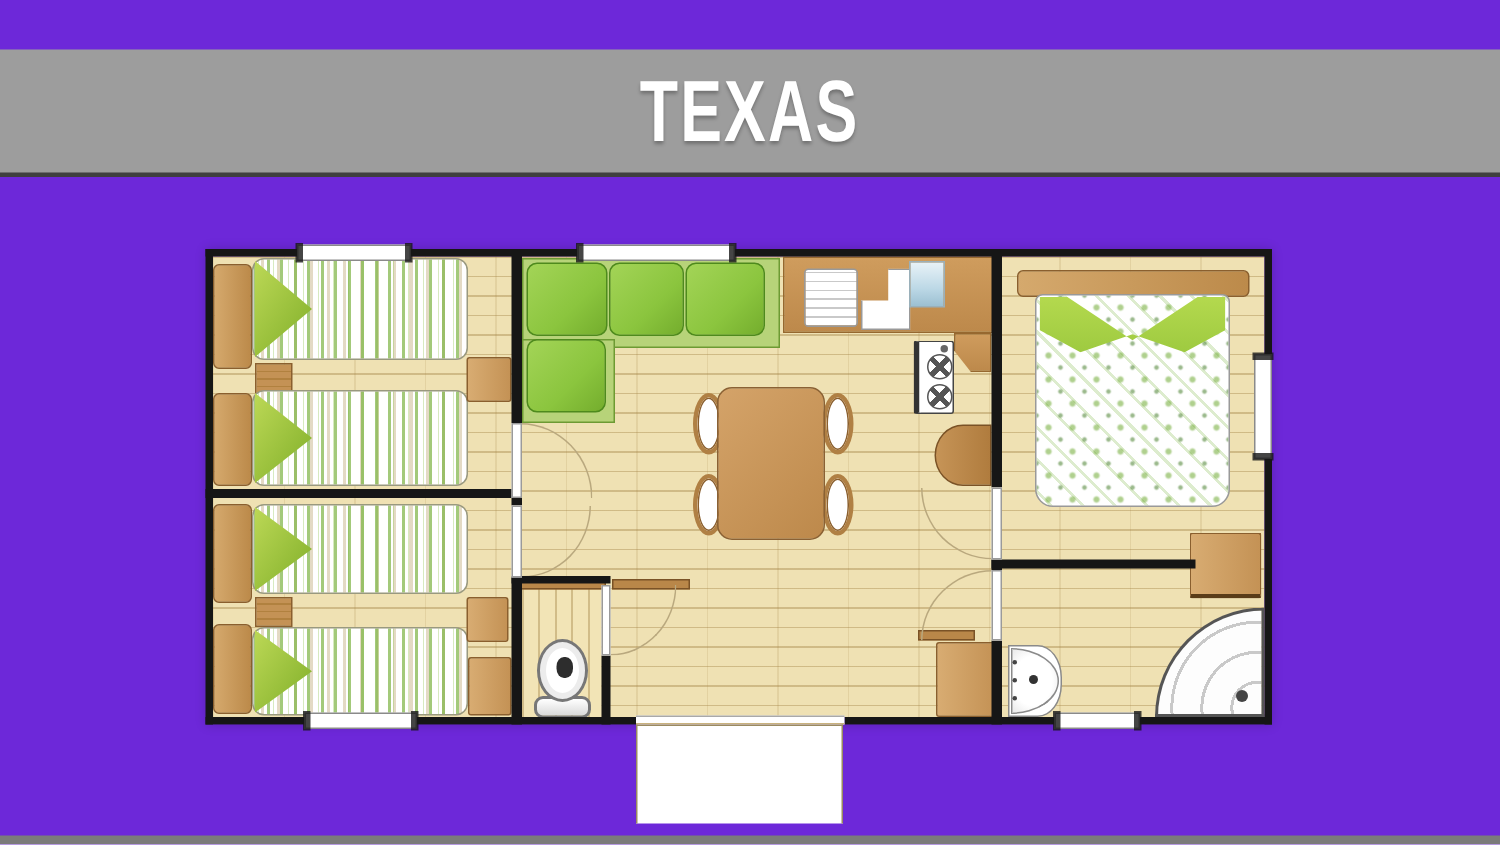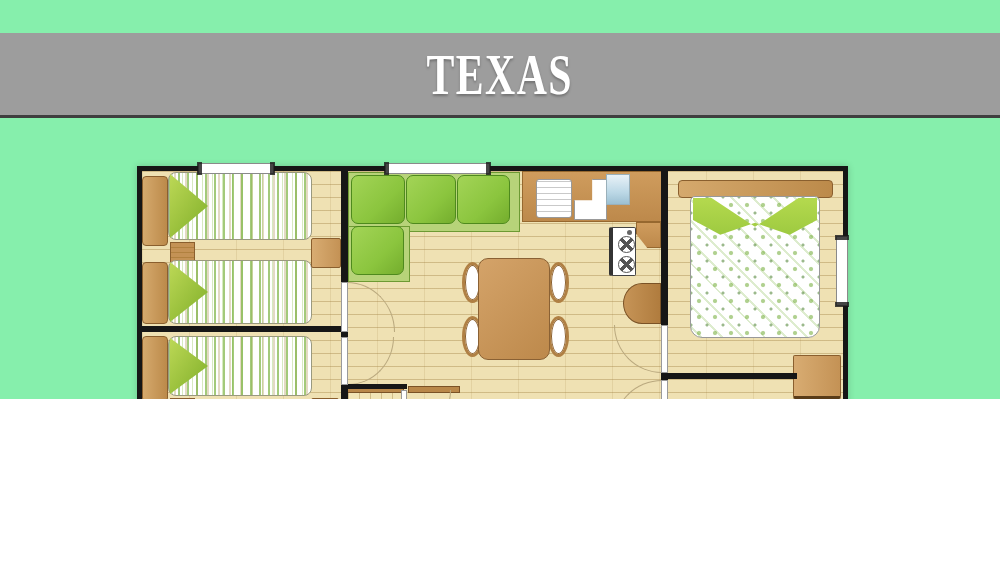--- a/index.html
+++ b/index.html
@@ -1,17 +1,17 @@
 <!DOCTYPE html>
 <html style="--banner-bg: #9d9d9d; --banner-edge: #3f3f3f; --title-color: #ffffff; --wall: #161616; --floor: #efe1b3; --floor-line: #b49a66; --wood: #c49255; --wood-dark: #8a5f2e; --wood-light: #d8ac72; --sofa-green: #8bc53e; --sofa-green-dark: #4e8a1d; --sofa-green-light: #b7d379; --pillow-green: #9cc93f; --glass-blue: #bcd8e6; --arc-line: #b9a87e; --porch-edge: #9a8a60; --bottom-bar: #7b7b7b;"><head>
 <meta charset="utf-8">
 <style>
   html,body{margin:0;padding:0;background:#fff;}
-  .page{position:relative;width:1000px;height:399px;background:#86efac;overflow:hidden;
-        font-family:Liberation Serif, serif;}
+  .page{position:relative;width:1000px;height:563px;background:#6d28d9;overflow:hidden;
+        font-family:Liberation Sans, sans-serif;}
   .abs{position:absolute;}
 
   
   .banner{left:0;top:33px;width:1000px;height:82px;background:var(--banner-bg,#9d9d9d);
           border-bottom:3px solid var(--banner-edge,#3f3f3f);display:flex;align-items:center;justify-content:center;}
   .banner .title{color:var(--title-color,#fff);font-size:58px;font-weight:bold;letter-spacing:2px;
           transform:scaleX(.72);text-shadow:0 2px 3px rgba(0,0,0,.28);}
 
   .bottom-bar{left:0;top:557px;width:1000px;height:6px;background:var(--bottom-bar,#7b7b7b);}
 

